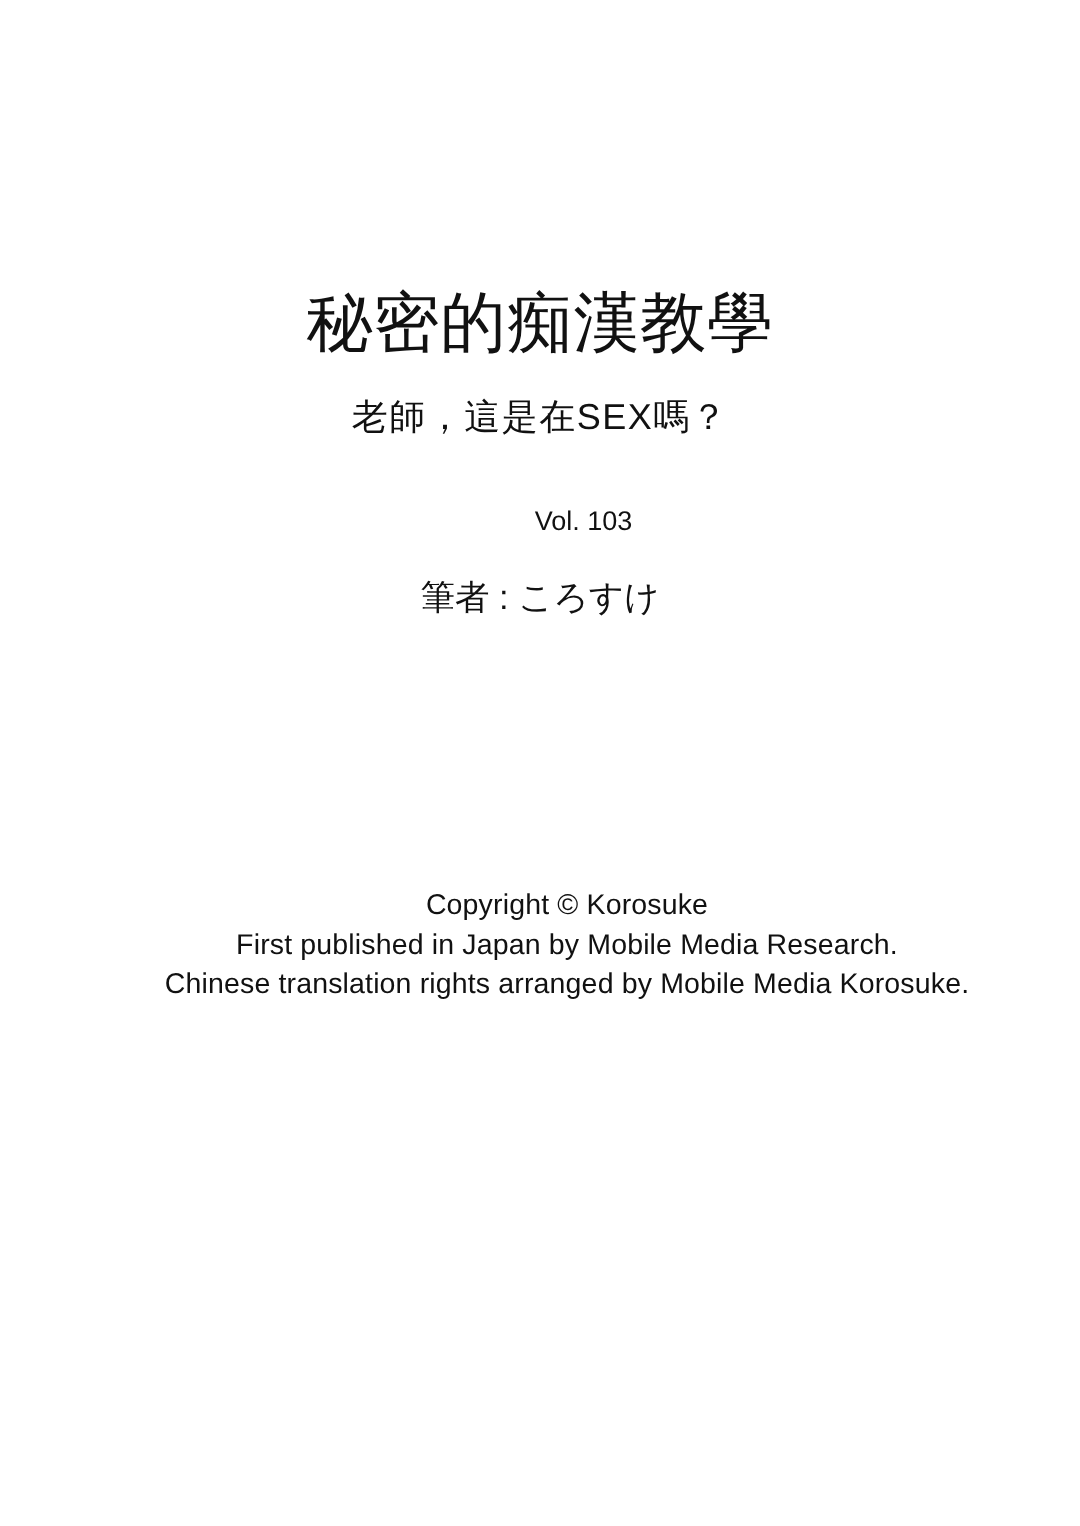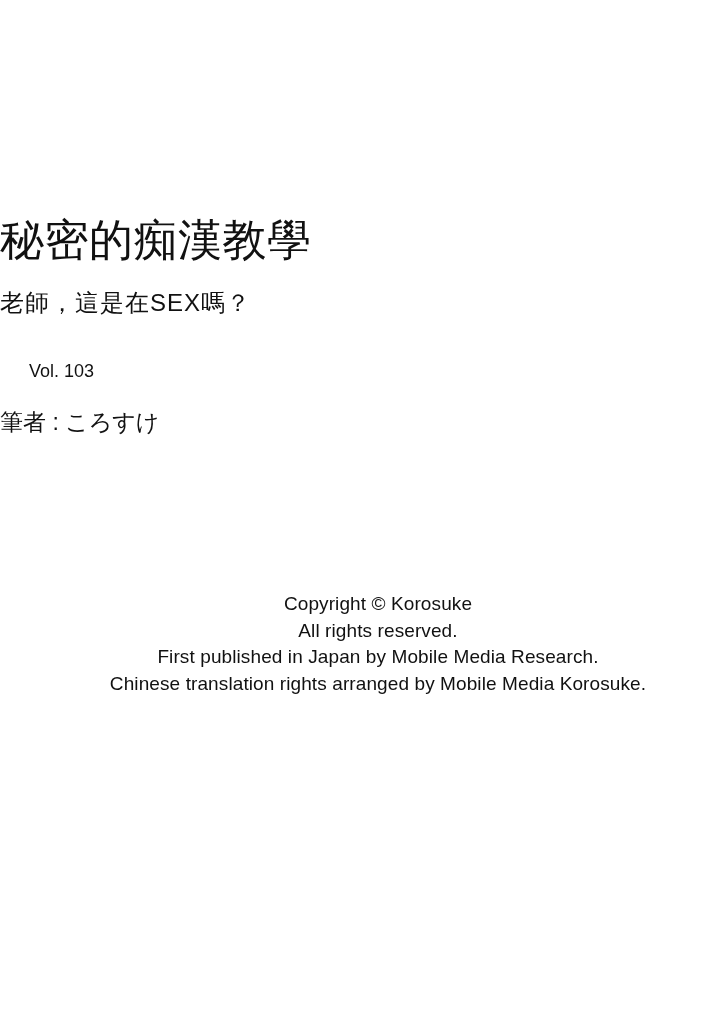--- a/index.html
+++ b/index.html
@@ -14,23 +14,22 @@
     margin: 0 auto;
     background: #ffffff;
     overflow: hidden;
     font-family: "Liberation Sans", "DejaVu Sans", sans-serif;
     color: #111111;
   }
   .centered-line {
     position: absolute;
     left: 0;
     width: 100%;
-    text-align: left;
+    text-align: center;
     white-space: nowrap;
-    margin-top: 24px;
   }
   .book-title {
     top: 192px;
     font-size: 44px;
     font-weight: 500;
     letter-spacing: 0.5px;
     line-height: 1.1;
   }
   .book-subtitle {
     top: 264px;
@@ -76,18 +75,17 @@
   <div class="centered-line book-title">秘密的痴漢教學</div>
 
   <div class="centered-line book-subtitle">老師，這是在SEX嗎？</div>
 
   <div class="centered-line volume-number">Vol. 103</div>
 
   <div class="centered-line author-line">筆者 : ころすけ</div>
 
   <div class="copyright-block">
     <div class="copyright-line">Copyright © Korosuke</div>
-    <div class="copyright-line">All rights reserved.</div>
     <div class="copyright-line">First published in Japan by Mobile Media Research.</div>
     <div class="copyright-line">Chinese translation rights arranged by Mobile Media Korosuke.</div>
   </div>
 
 </div>
 
 </body></html>

